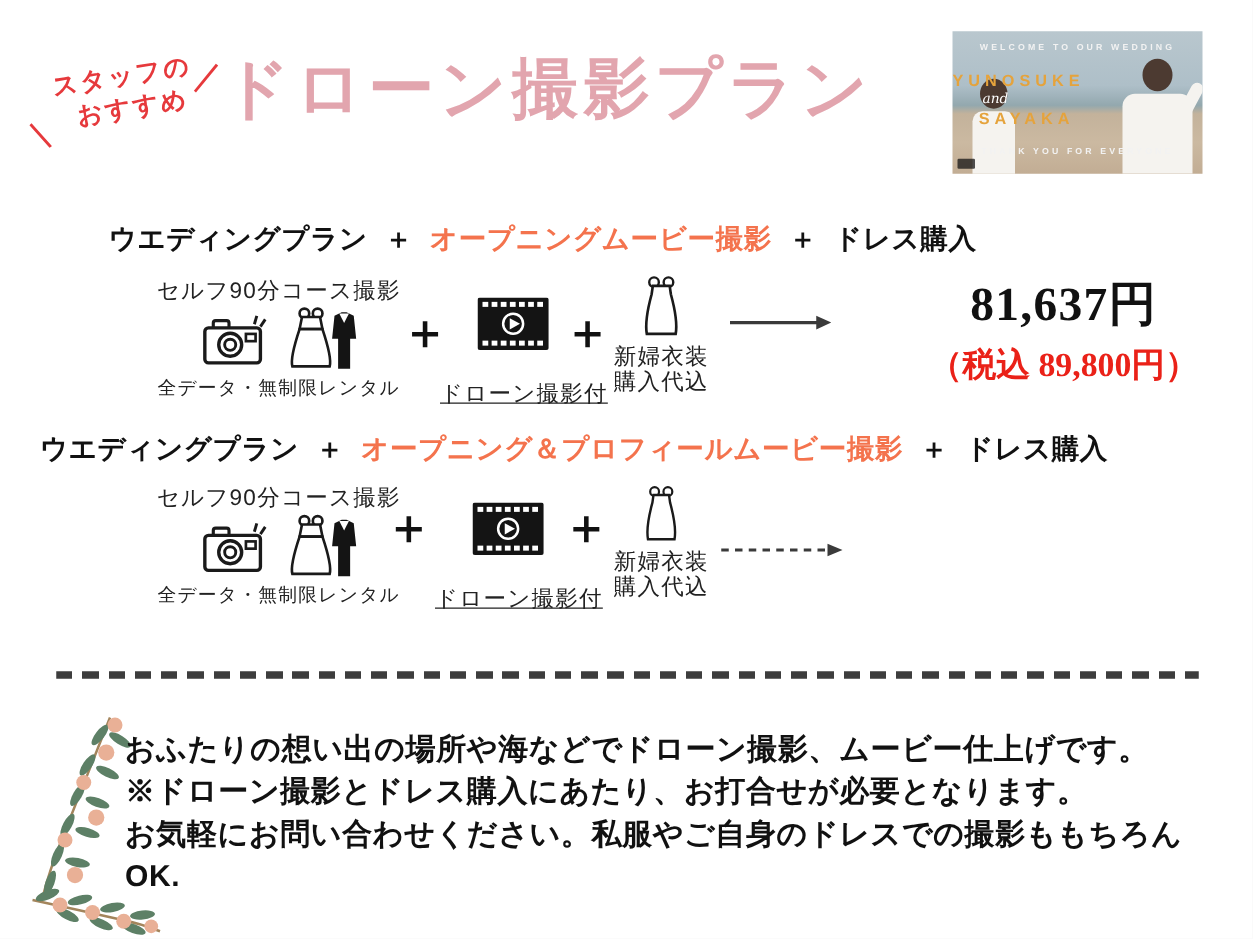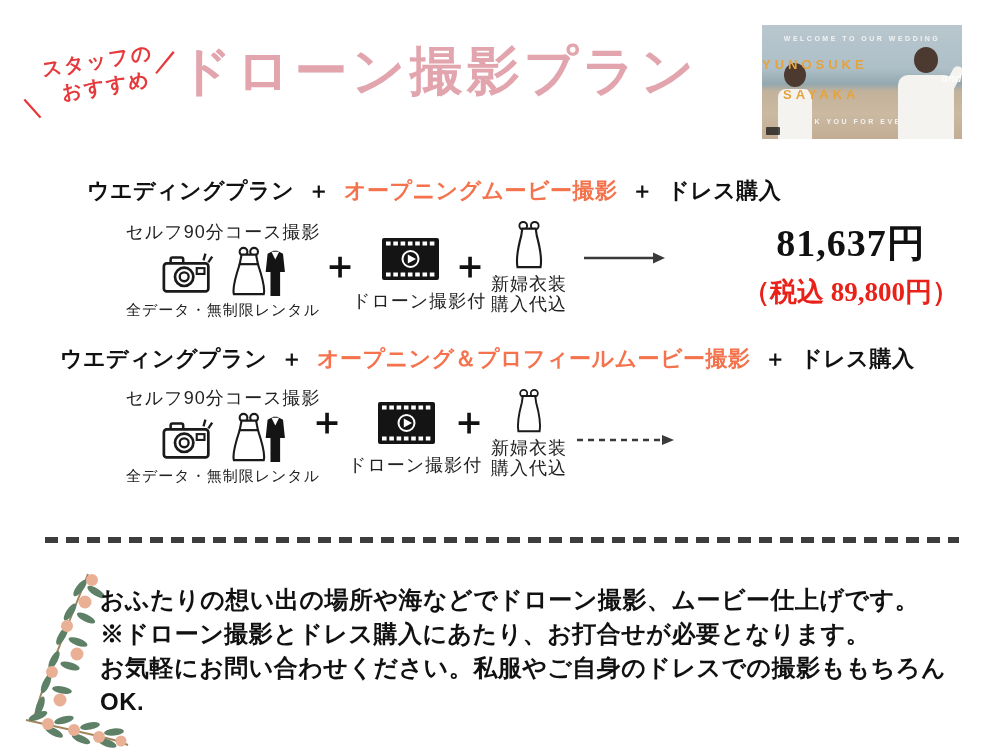--- a/index.html
+++ b/index.html
@@ -40,23 +40,24 @@
   }
   .photo-caption-top { top:10px; }
   .photo-caption-bottom { top:93px; }
   .photo-name {
     position:absolute; width:100%; color:#e5a33c;
     font-size:13px; font-weight:bold; letter-spacing:4px;
   }
   .photo-name1 { top:32px; }
   .photo-name2 { top:62px;margin-left:21px; }
   .photo-and {
-    position:absolute; width:100%; text-align:right; color:#ffffff;
+    position:absolute; width:100%; text-align:left; color:#ffffff;
     font-size:11px; font-style:italic; top:47px;
     font-family:"DejaVu Serif", serif;
+    padding-left:24px;
   }
   .person { position:absolute; }
   .person .head { background:#4c3a31; border-radius:50%; }
   .person .body { background:#f5f3ef; }
   .person-bride { left:10px; bottom:-4px; width:44px; height:80px; }
   .person-bride .head { width:22px; height:24px; margin-left:12px; }
   .person-bride .body { width:34px; height:52px; margin-left:6px; margin-top:2px; border-radius:8px 8px 0 0; }
   .person-groom { right:6px; bottom:-4px; width:60px; height:96px; }
   .person-groom .head { width:24px; height:26px; margin-left:18px; }
   .person-groom .body { width:56px; height:64px; margin-left:2px; margin-top:2px; border-radius:10px 10px 0 0; }
@@ -68,41 +69,41 @@
     position:absolute; left:4px; bottom:4px; width:14px; height:8px;
     background:rgba(20,20,20,.75); border-radius:1px;
   }
 
   
   .plan-heading {
     position:absolute; font-size:22px; font-weight:bold; color:#111;
     white-space:nowrap; letter-spacing:0.5px;
   }
   .plan1-heading { left:55px; top:176px;margin-left:32px; }
-  .plan2-heading { left:60px; top:344px;text-align:right; }
+  .plan2-heading { left:32px; top:344px;text-align:right; }
   .plan-heading .hl { color:#f4734d; }
   .plan-heading .plus-sep { margin:0 7px; }
 
   .group { position:absolute; text-align:center; color:#222; }
   .group .lbl { font-size:18px; color:#222; letter-spacing:1px; }
   .group .lbl-lg { font-size:15px; }
 
   .base-group1 { left:116px; top:220px; width:214px; }
   .base-group2 { left:116px; top:386px; width:214px; }
   .base-icons { margin-top:3px; height:54px; display:flex; justify-content:center; align-items:flex-end; gap:10px; }
 
   .plus-sign { position:absolute; font-size:38px; font-weight:bold; color:#111; }
   .p1-plus1 { left:321px; top:240px; }
   .p1-plus2 { left:451px; top:240px; }
   .p2-plus1 { left:308px; top:396px; }
   .p2-plus2 { left:450px; top:396px; }
 
   .movie-group1 { left:352px; top:238px; width:116px; }
   .movie-group2 { left:348px; top:402px; width:116px; }
-  .movie-group .lbl { margin-top:5px; white-space:nowrap; }
+  .movie-group .lbl { margin-top:18px; white-space:nowrap;text-decoration:underline; }
 
   .dress-group1 { left:486px; top:220px; width:86px; }
   .dress-group2 { left:486px; top:388px; width:86px; }
   .dress-group .lbl { line-height:20px; }
 
   .arrow { position:absolute; }
   .arrow1 { left:583px; top:250px; }
   .arrow2 { left:576px; top:432px; }
 
   .price-block { position:absolute; text-align:center; font-family:"Liberation Serif", serif; }

